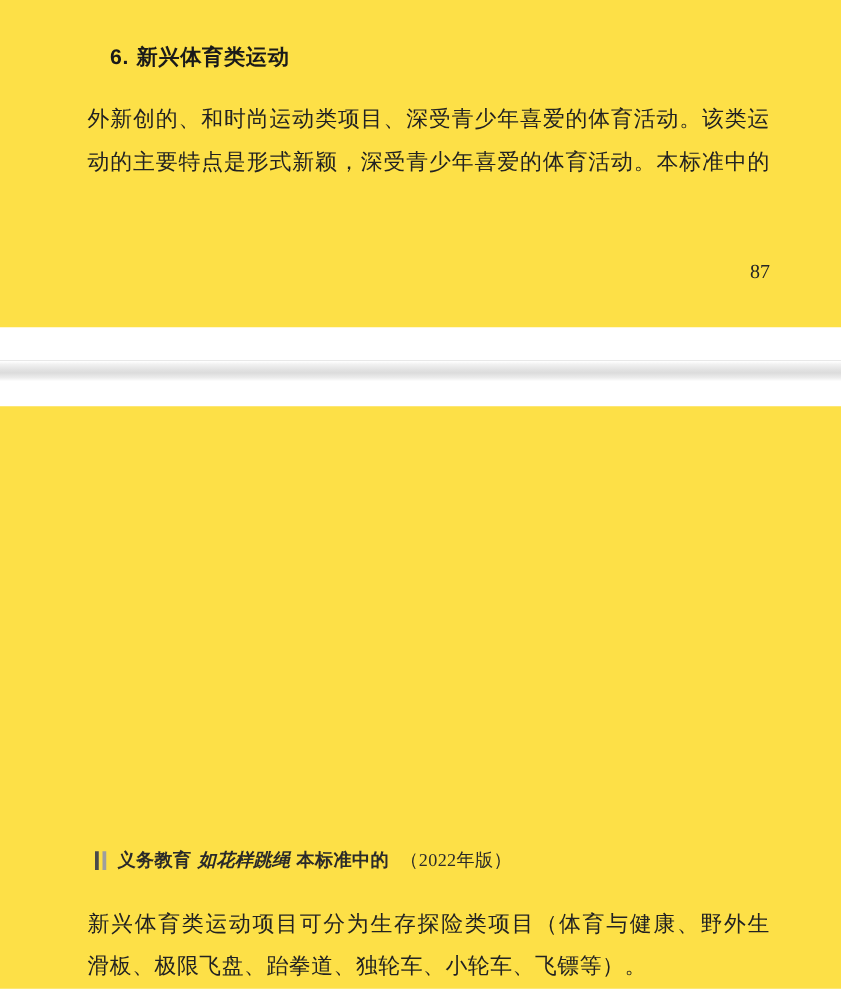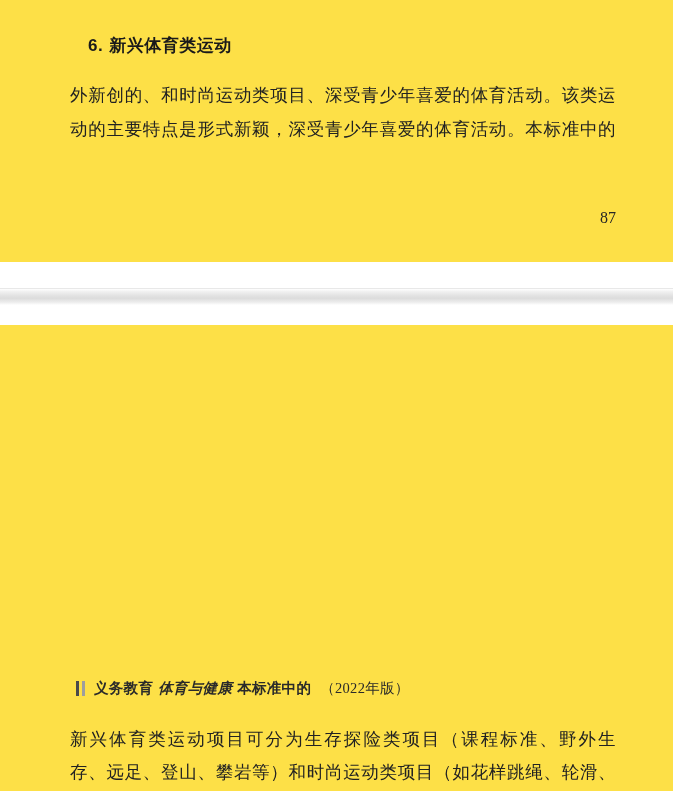--- a/index.html
+++ b/index.html
@@ -199,26 +199,25 @@
   </div>
 
   <div class="page-scan page-two">
 
     <div class="running-header">
       <span class="header-bars">
         <i></i>
         <i class="light"></i>
       </span>
       <span class="hdr-txt">义务教育</span>
-      <span class="hdr-txt italic">体育与健康</span>
+      <span class="hdr-txt italic">如花样跳绳</span>
       <span class="hdr-txt">本标准中的</span>
       <span class="hdr-txt paren">（2022年版）</span>
     </div>
 
     <div class="body-block" id="page2-para1">
-      <div class="text-line justify">新兴体育类运动项目可分为生存探险类项目（课程标准、野外生</div>
-      <div class="text-line justify">存、远足、登山、攀岩等）和时尚运动类项目（如花样跳绳、轮滑、</div>
+      <div class="text-line justify">新兴体育类运动项目可分为生存探险类项目（体育与健康、野外生</div>
       <div class="text-line">滑板、极限飞盘、跆拳道、独轮车、小轮车、飞镖等）。</div>
     </div>
 
   </div>
 
 </div>
 
 </body></html>

